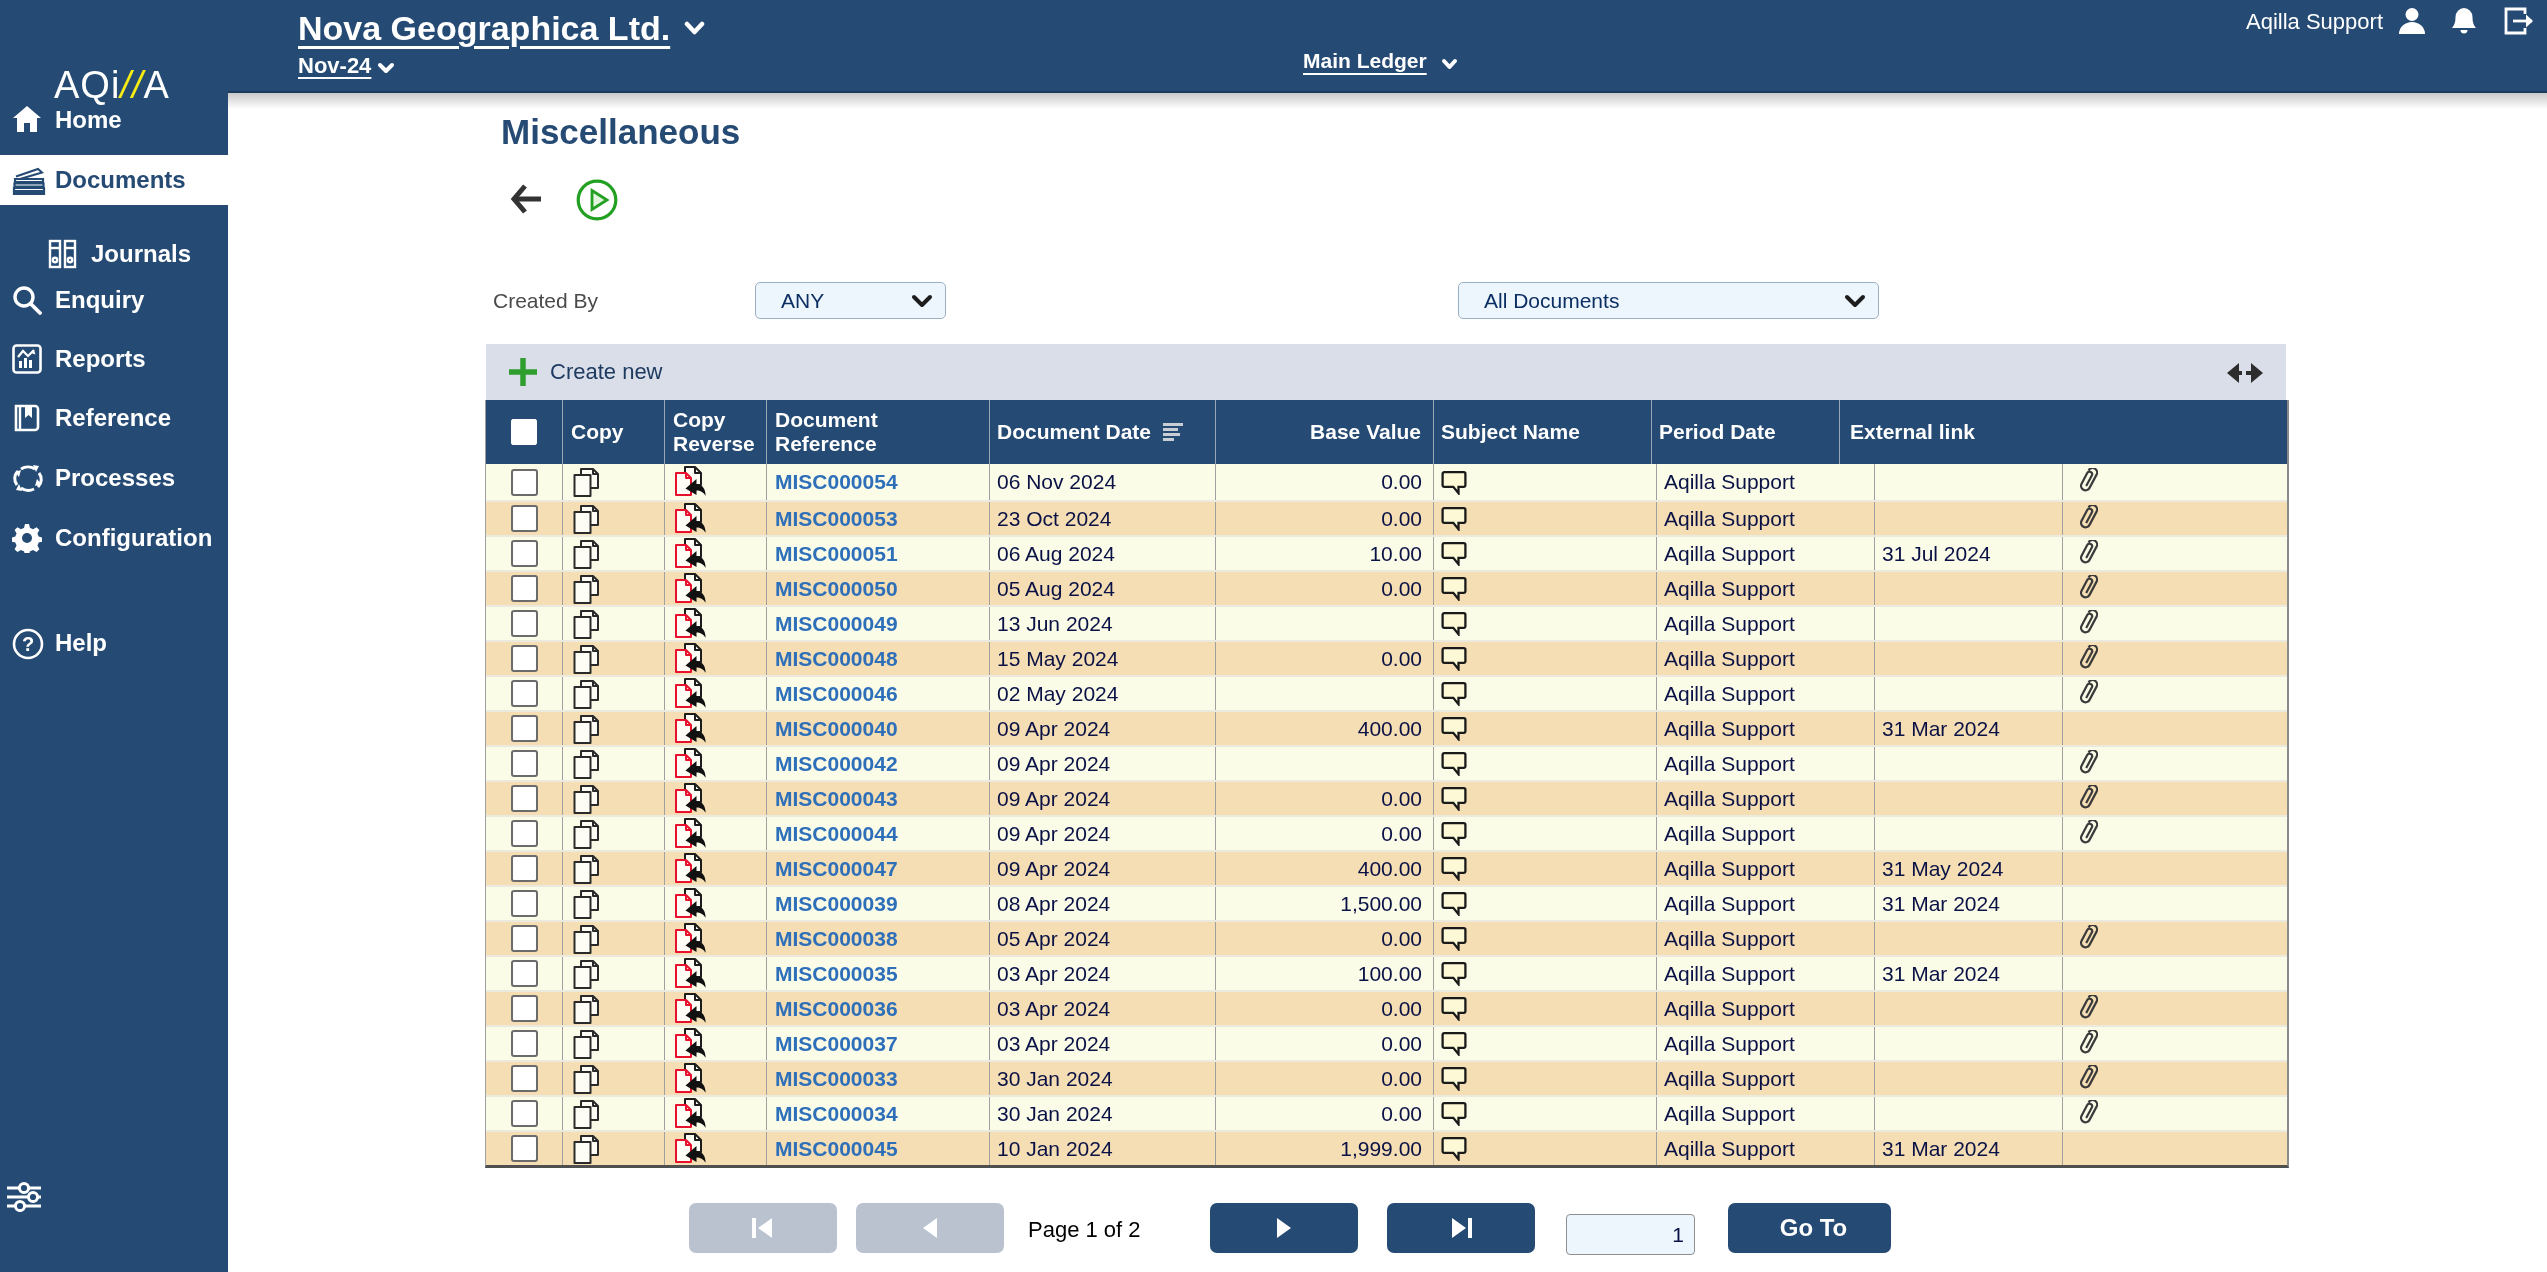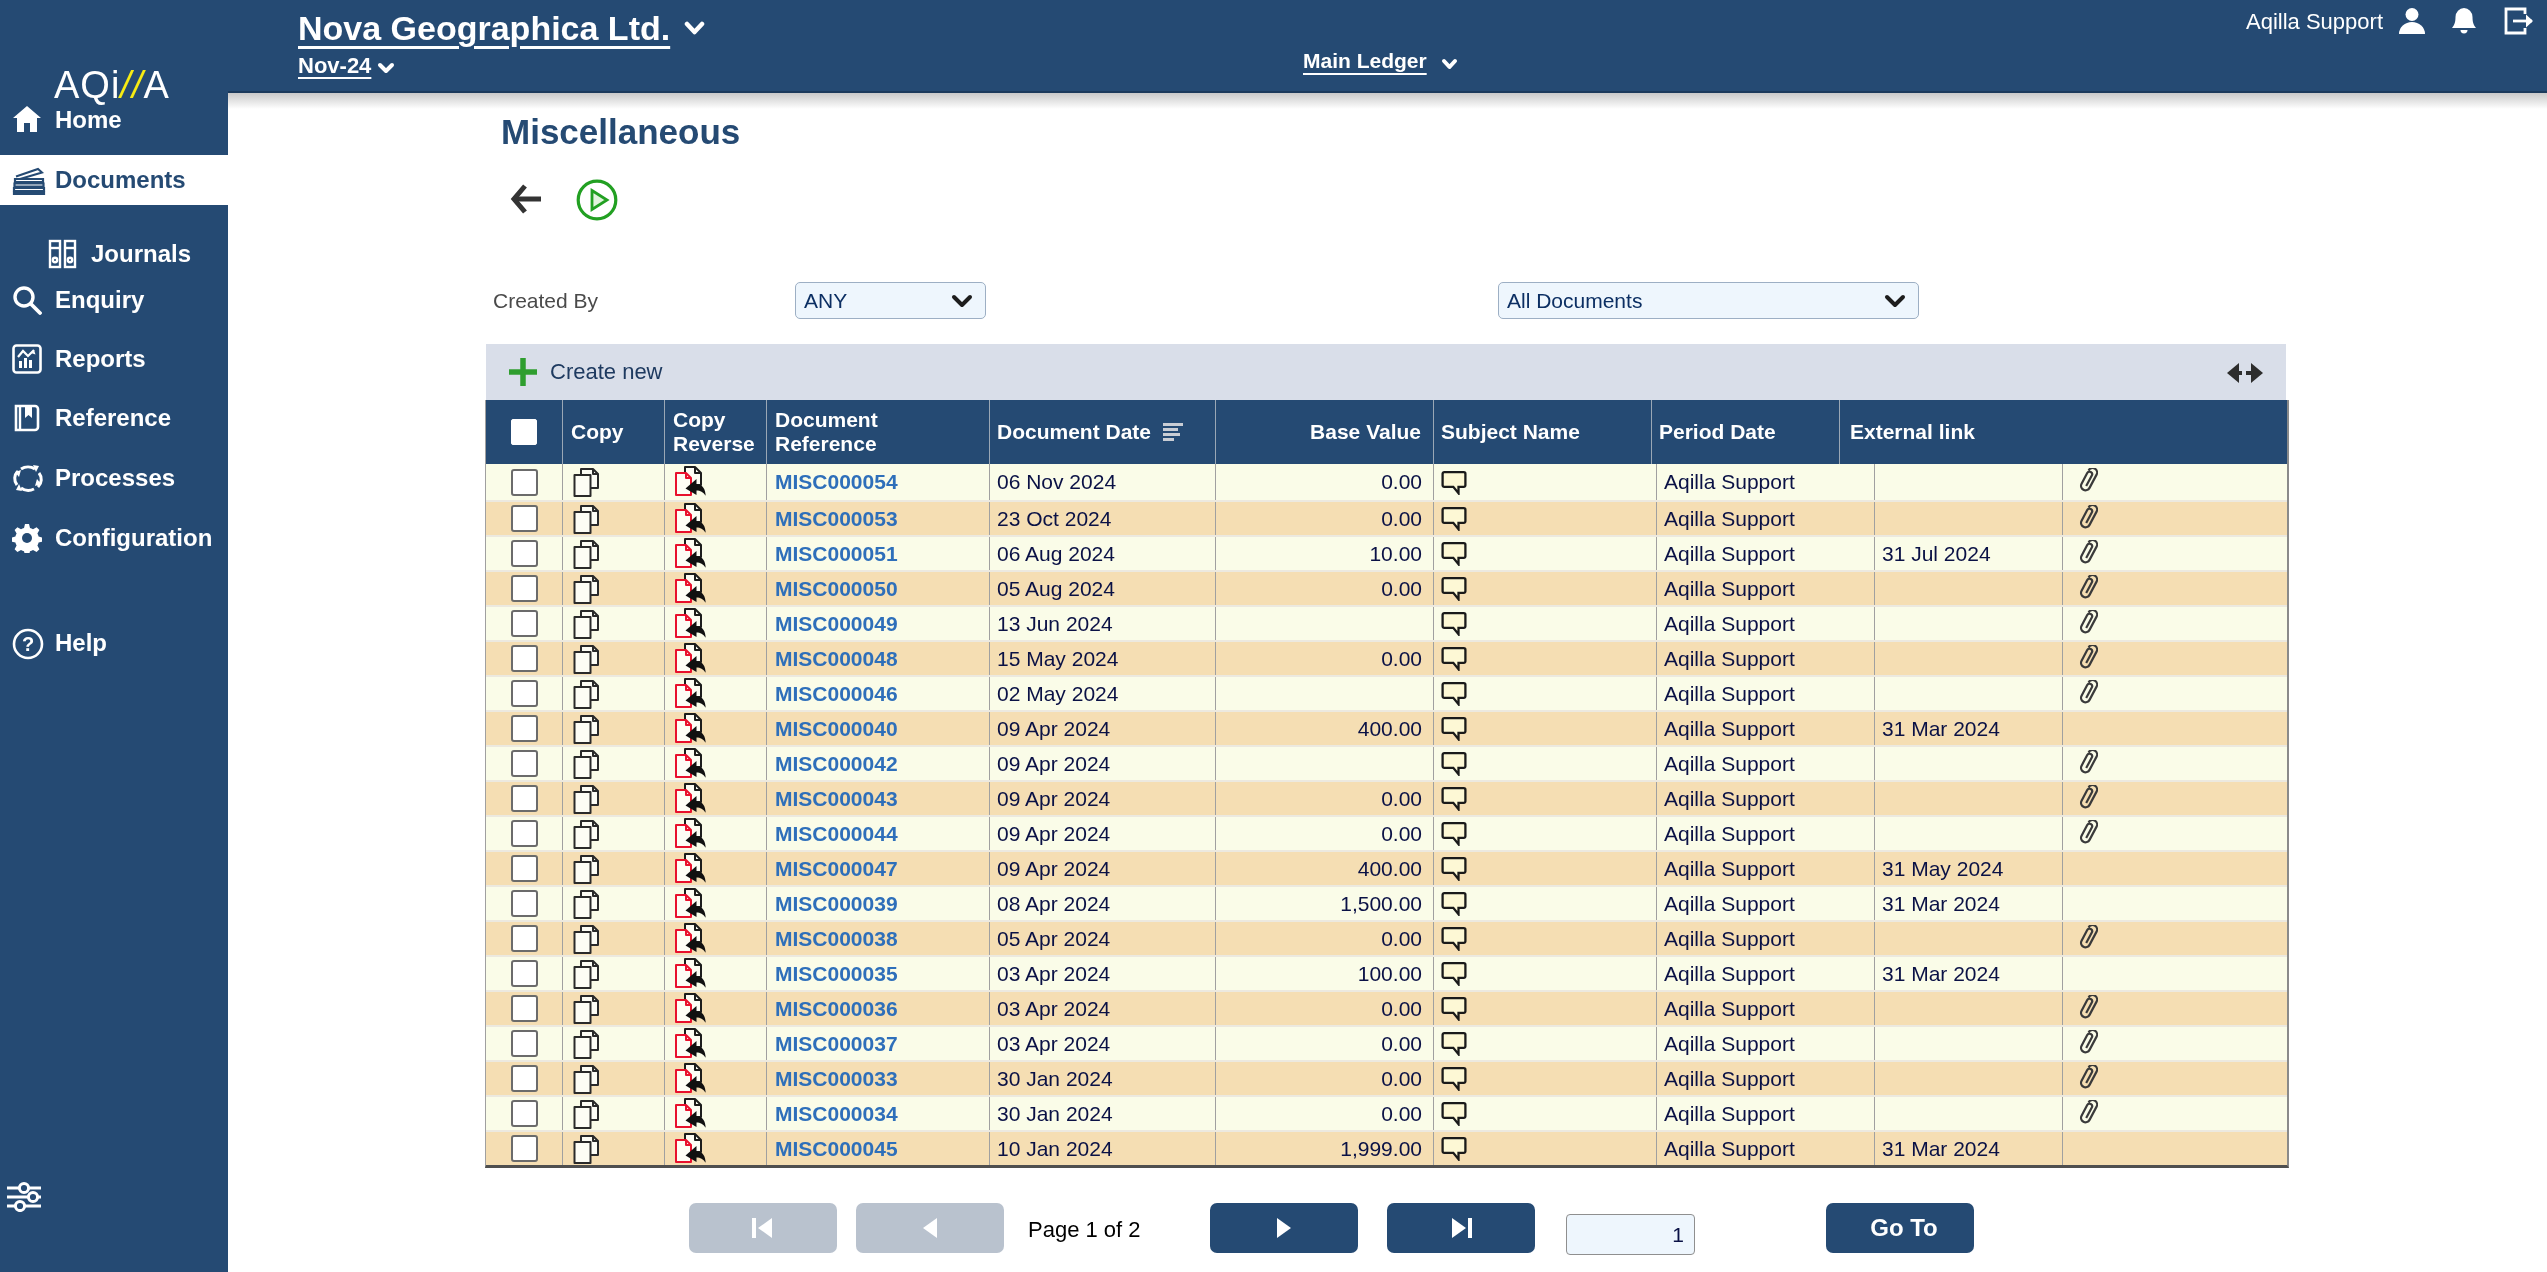--- a/index.html
+++ b/index.html
@@ -14,21 +14,21 @@
 .logo .sl { color:#f7ec13; font-style:italic; font-weight:400; }
 .coname { position:absolute; left:298px; top:9px; color:#fff; font-size:34px; font-weight:700; text-decoration:underline; text-underline-offset:6px; z-index:7;}
 .period { position:absolute; left:298px; top:53px; color:#fff; font-size:22px; font-weight:700; text-decoration:underline; text-underline-offset:4px; z-index:7;}
 .ledger { position:absolute; left:1303px; top:49px; color:#fff; font-size:21px; font-weight:700; text-decoration:underline; text-underline-offset:5px; z-index:7;}
 .tr-name { position:absolute; right:164px; top:9px; font-size:22px; color:#fff; white-space:nowrap; z-index:7;}
 h1.title { position:absolute; left:493px; top:112px; font-size:35px; font-weight:700; color:#254a73; }
 .backarrow { position:absolute; left:510px; top:183px; }
 .playbtn { position:absolute; left:576px; top:179px; }
 .lbl-created { position:absolute; left:493px; top:289px; font-size:21px; color:#4a4a4a; }
 .sel { position:absolute; height:37px; background:#eef6fd; border:1px solid #9dafc4; border-radius:5px;
-  font-size:21px; color:#0c2f63; line-height:35px; padding-left:8px;margin-left:40px; }
+  font-size:21px; color:#0c2f63; line-height:35px; padding-left:25px; }
 .sel .sc { position:absolute; right:12px; top:11px; line-height:0; } .sel .sc svg{display:block;}
 #sel-any { left:755px; top:282px; width:191px; }
 #sel-docs { left:1458px; top:282px; width:421px; }
 #toolbar { position:absolute; left:486px; top:344px; width:1800px; height:56px; background:#d9dee9; }
 #toolbar .plus { position:absolute; left:21px; top:12px; }
 #toolbar .cn { position:absolute; left:64px; top:15px; font-size:22px; color:#1e3a60; }
 #toolbar .expander { position:absolute; right:22px; top:15px; }
 #grid { position:absolute; left:485px; top:400px; width:1804px; border-left:1px solid #a0a0a0; border-right:2px solid #8a8a8a; border-bottom:3px solid #4f4f4f; }
 .hrow { display:flex; width:1801px; height:64px; background:#254a73; }
 .hcell { flex-shrink:0; color:#fff; font-size:21px; font-weight:700; display:flex; align-items:center; padding-left:8px;
@@ -55,21 +55,21 @@
 .link { color:#2e6fba; font-weight:700; }
 .cbx { width:27px; height:27px; background:#fff; border:2px solid #6b6b6b; border-radius:3px; }
 .hcbx { width:26px; height:26px; background:#fff; border:1px solid #fff; border-radius:2px; }
 #pager { position:absolute; left:0; top:1203px; width:2547px; height:50px; }
 .pbtn { position:absolute; height:50px; width:148px; border-radius:7px; display:flex; align-items:center; justify-content:center; }
 .pbtn.dis { background:#b9c2ce; }
 .pbtn.en { background:#254a73; }
 .ptext { position:absolute; left:1028px; top:14px; font-size:22px; color:#000; }
 #pginput { position:absolute; left:1566px; top:11px; width:129px; height:41px; background:#eef6fd;
   border:1px solid #8f8f8f; border-radius:4px; font-size:21px; color:#0a1145; text-align:right; padding-right:10px; line-height:39px;}
-#goto { position:absolute; left:1826px; top:0; width:148px; height:50px; background:#254a73; border-radius:7px;
+#goto { position:absolute; left:1728px; top:0; width:163px; height:50px; background:#254a73; border-radius:7px;
   color:#fff; font-size:24px; font-weight:700; display:flex; align-items:center; justify-content:center;padding-left:8px; }
 .menu-item { position:absolute; left:0; width:228px; height:50px; color:#fff; }
 .menu-item .mi-ic { position:absolute; left:12px; top:50%; transform:translateY(-50%); width:30px; height:30px; }
 .menu-item .mi-tx { position:absolute; left:55px; top:50%; transform:translateY(-50%); font-size:24px; font-weight:700; white-space:nowrap;}
 .menu-item.active { background:#fff; color:#254a73; }
 #slider-ic { position:absolute; left:5px; top:1180px; }
 </style>
 </head>
 <body>
 

